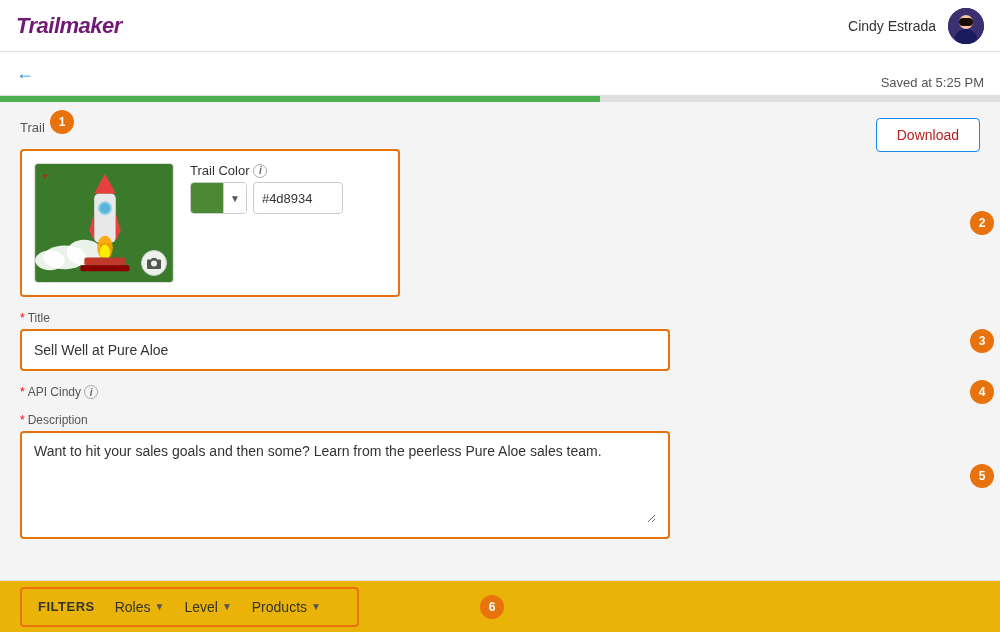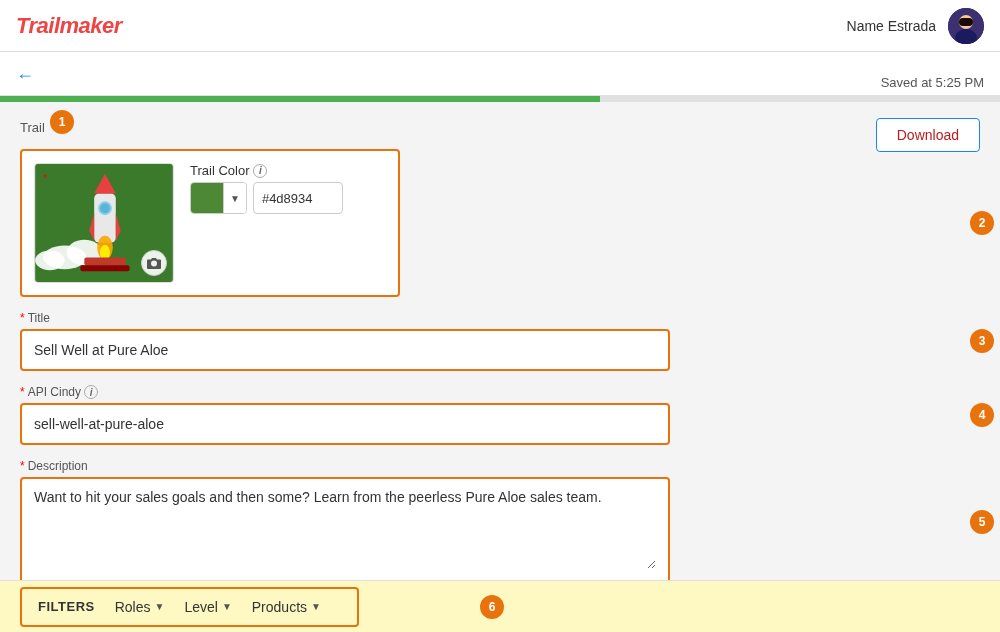--- a/index.html
+++ b/index.html
@@ -18,21 +18,21 @@
       align-items: center;
       background: #fff;
       border-bottom: 1px solid #ddd;
       padding: 0 16px;
       height: 52px;
       position: relative;
     }
     .logo {
       font-size: 22px;
       font-weight: bold;
-      color: #ef4444;
+      color: #701a75;
       font-style: italic;
       margin-right: 20px;
       letter-spacing: -0.5px;
     }
 
     .nav-tab {
       padding: 14px 18px;
       font-size: 14px;
       color: #333;
       cursor: pointer;
@@ -314,21 +314,21 @@
       font-weight: bold;
       position: absolute;
     }
 
     
     .filters-bar {
       position: absolute;
       bottom: 0;
       left: 0;
       right: 0;
-      background: #fef9c3;
+      background: #eab308;
       border-top: 1px solid #e0e0e0;
       padding: 0 20px;
       height: 52px;
       display: flex;
       align-items: center;
     }
 
     .filters-inner {
       display: flex;
       align-items: center;
@@ -364,21 +364,21 @@
     }
   </style>
 </head>
 <body>
 
 <div class="header">
   <span class="logo">
     <em>Trailmaker</em>
   </span>
   <div class="header-right">
-    <span class="user-name">Name Estrada</span>
+    <span class="user-name">Cindy Estrada</span>
     <div class="avatar">
       <div class="avatar-img">
 
         <svg width="36" height="36" viewBox="0 0 36 36" xmlns="http://www.w3.org/2000/svg">
           <circle cx="18" cy="18" r="18" fill="#3d3070"></circle>
           <ellipse cx="18" cy="14" rx="7" ry="7" fill="#f5c6a0"></ellipse>
           <ellipse cx="18" cy="30" rx="11" ry="9" fill="#1a1a5e"></ellipse>
           <rect x="11" y="10" width="14" height="8" rx="4" fill="#1a0a00"></rect>
         </svg>
       </div>
@@ -473,23 +473,20 @@
     </div>
     <div class="num-badge" style="top: 50%; right: -14px; transform: translateY(-50%);">3</div>
   </div>
 
   
   <div class="form-group" style="position:relative;">
     <div class="orange-box-label">
       <span class="req">*</span>
       <span>API Cindy</span>
       <span class="info-icon">i</span>
-    </div>
-    <div class="orange-box">
-      <input type="text" value="sell-well-at-pure-aloe" style="">
     </div>
     <div class="num-badge" style="top: 50%; right: -14px; transform: translateY(-50%);">4</div>
   </div>
 
   
   <div class="form-group" style="position:relative;">
     <div class="orange-box-label">
       <span class="req">*</span>
       <span>Description</span>
     </div>

